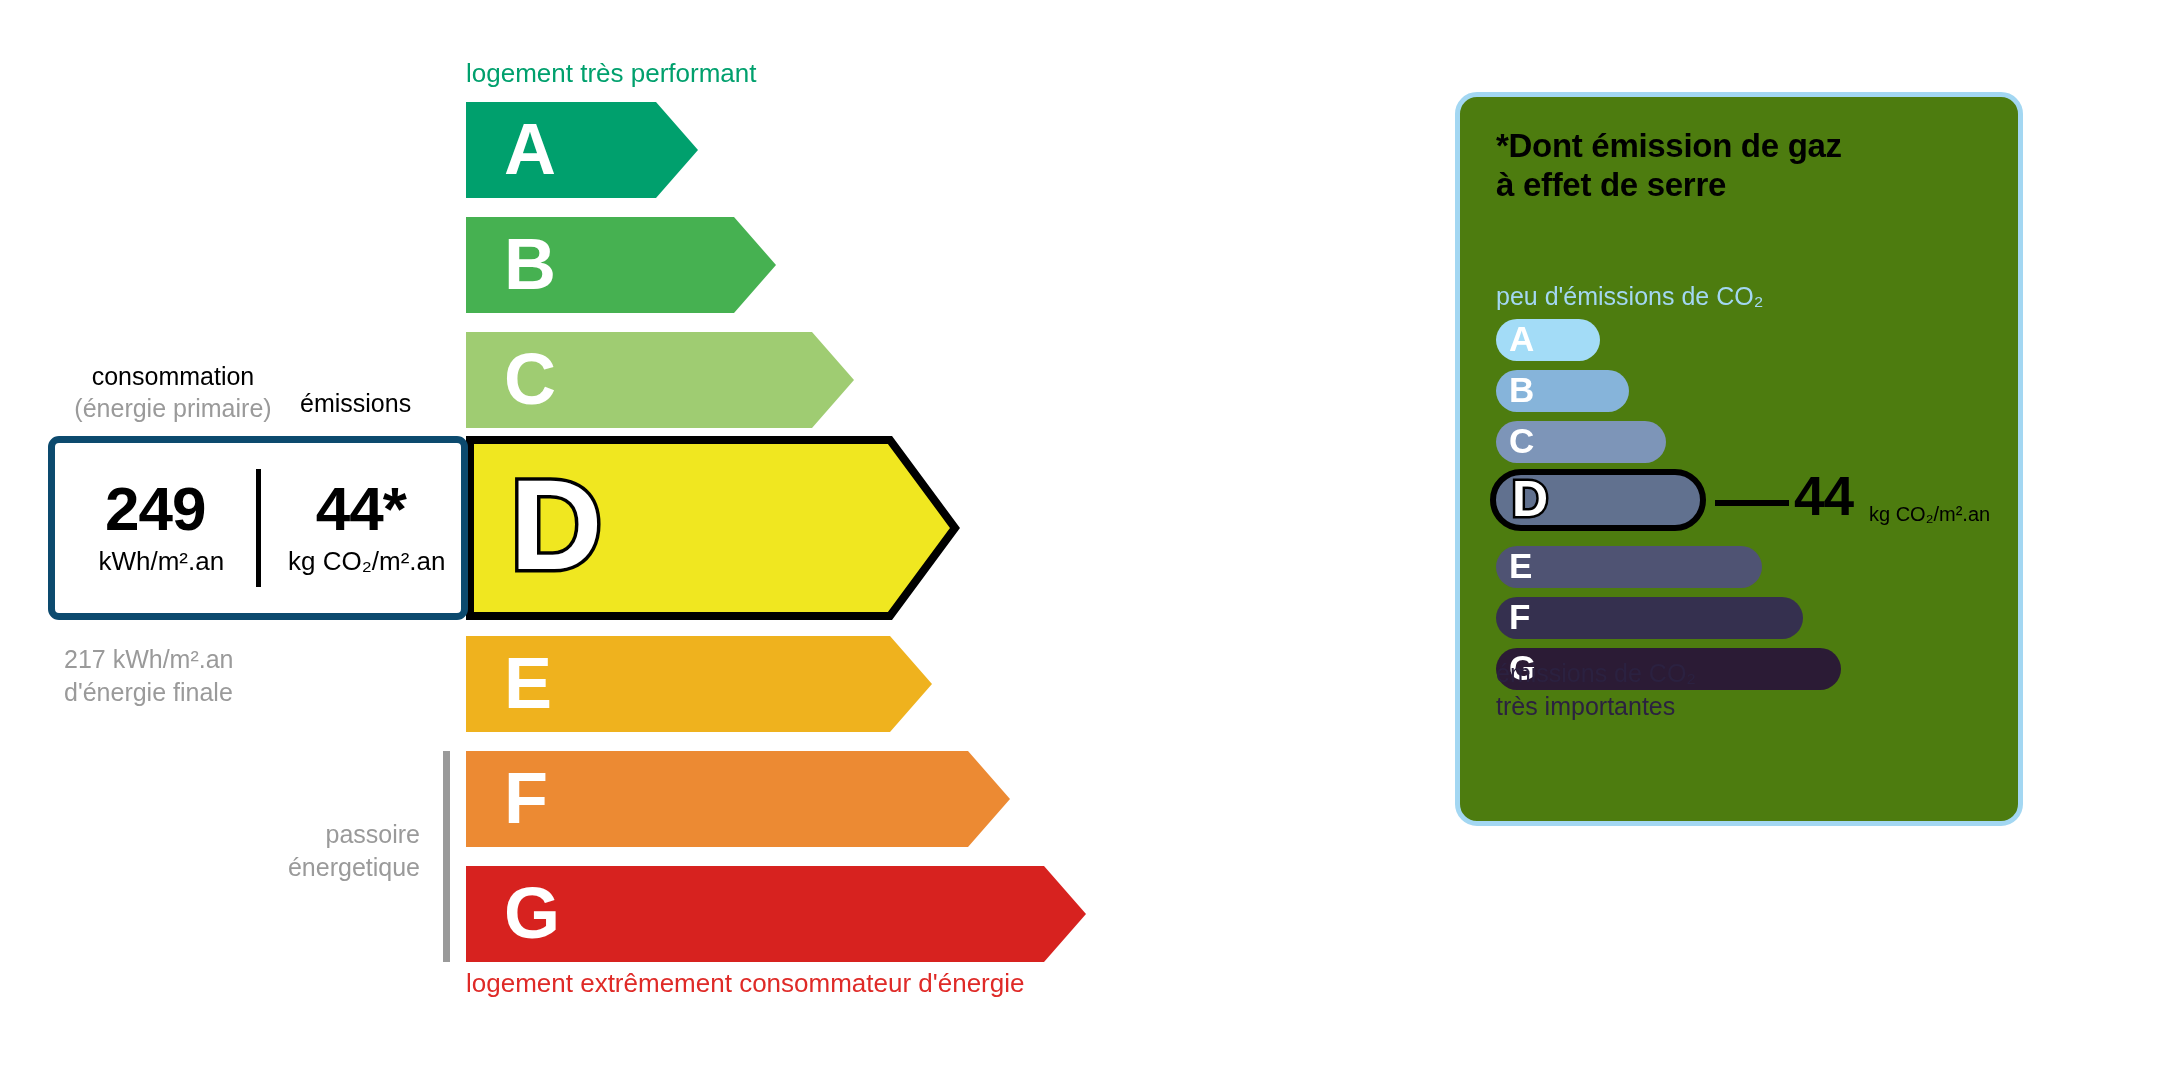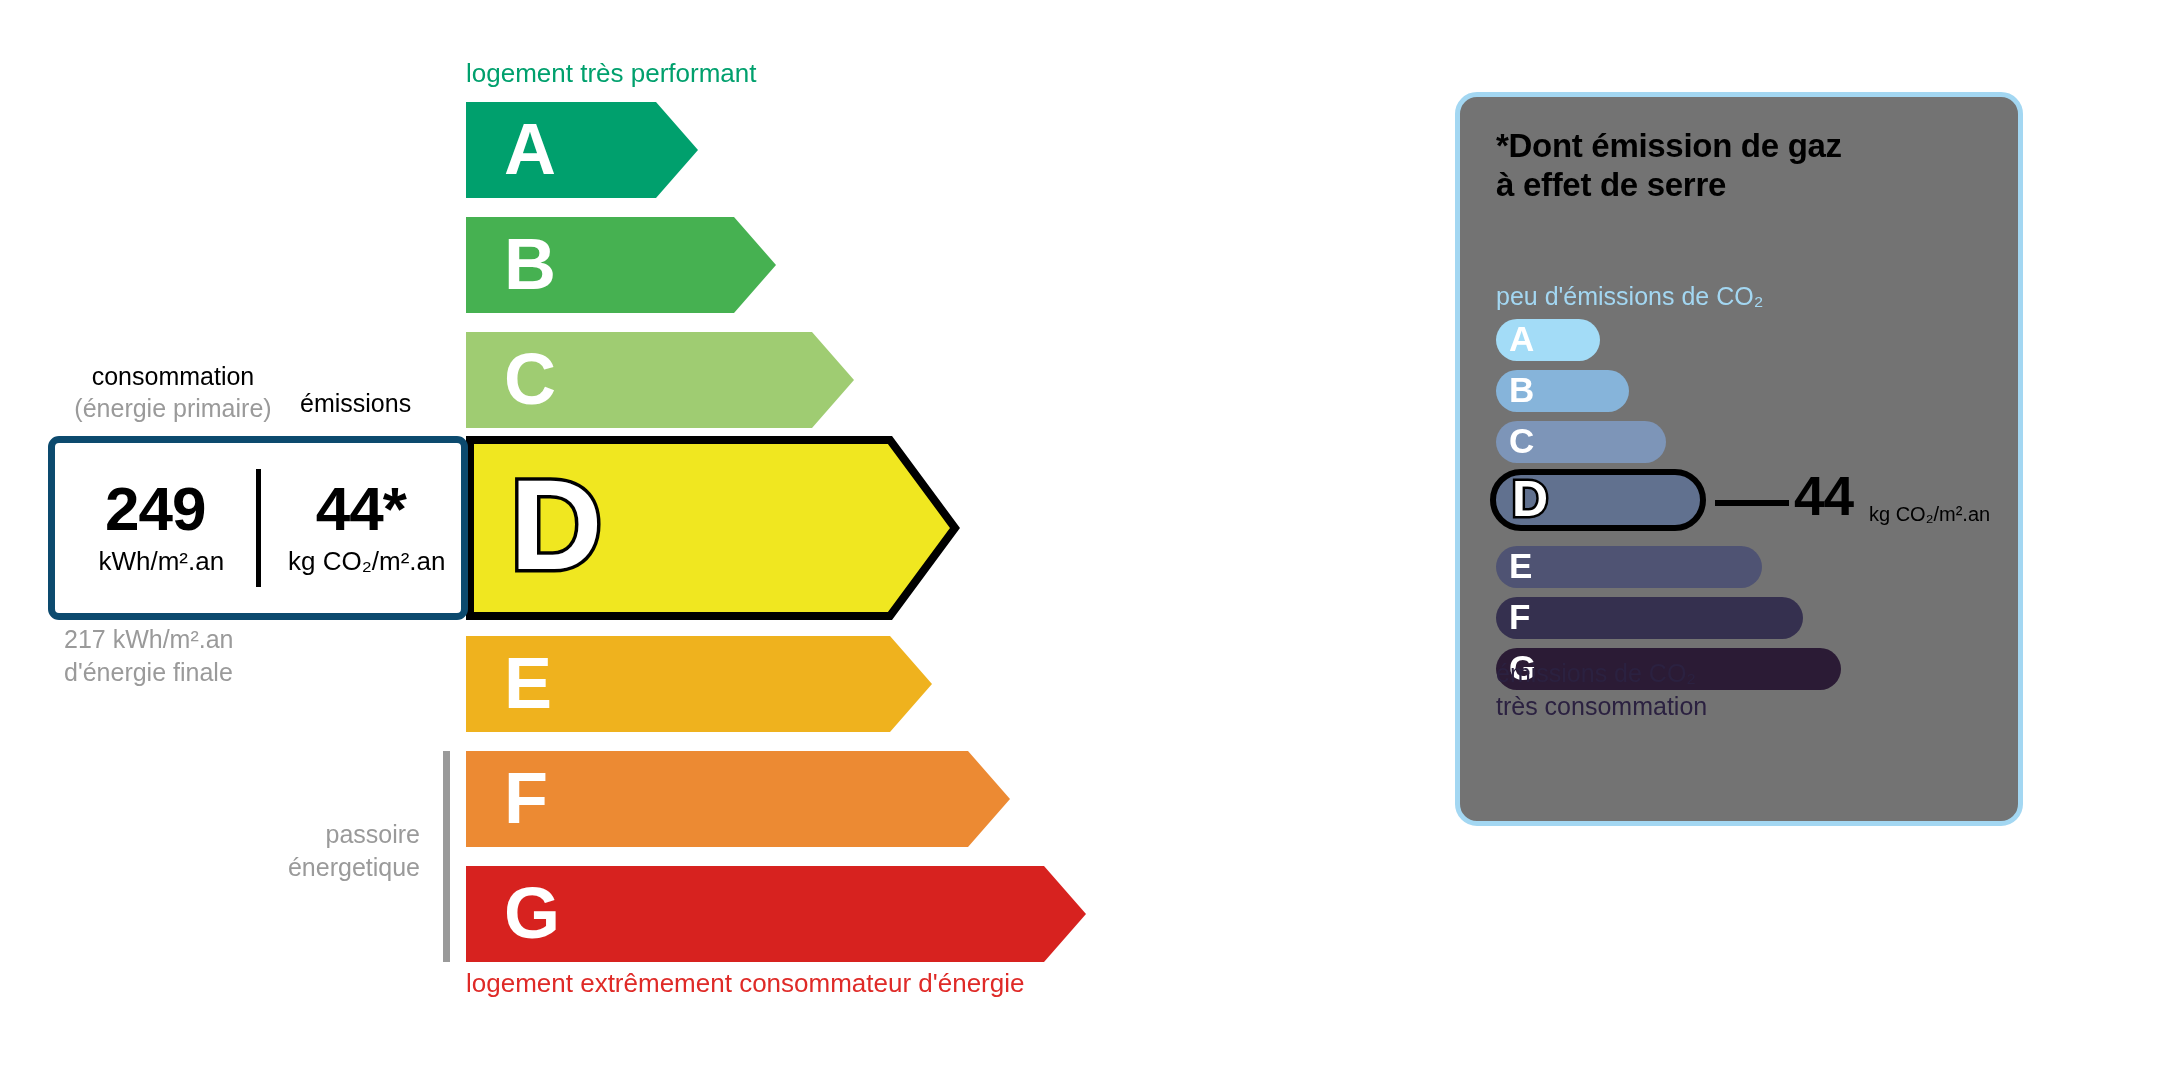--- a/index.html
+++ b/index.html
@@ -146,21 +146,21 @@
     position: absolute;
     left: 300px;
     top: 389px;
     font-size: 25px;
     color: #000000;
     white-space: nowrap;
   }
   #label-final-energy {
     position: absolute;
     left: 64px;
-    top: 623px;
+    top: 643px;
     font-size: 25px;
     color: #9A9A9A;
     line-height: 1.3;
     white-space: nowrap;
   }
 
   
   #passoire-rule {
     position: absolute;
     left: 443px;
@@ -192,21 +192,21 @@
   
   #ges-panel {
     position: absolute;
     left: 1455px;
     top: 92px;
     width: 568px;
     height: 734px;
     border: 5px solid #A3D7F2;
     border-radius: 22px;
     box-sizing: border-box;
-    background: #737373;
+    background: #4d7c0f;
   }
   #ges-title {
     position: absolute;
     left: 36px;
     top: 30px;
     font-size: 33px;
     font-weight: bold;
     color: #000000;
     line-height: 1.18;
     font-stretch: condensed;
@@ -415,16 +415,16 @@
   <div class="ges-bar" id="ges-bar-g" style="background:#2B1B35">
     <span class="ges-letter">G</span>
   </div>
 
   <div id="ges-callout-line"></div>
   <div id="ges-callout-value">44</div>
   <div id="ges-callout-unit">kg CO₂/m².an</div>
 
   <div id="ges-caption-bottom">
     <div>émissions de CO₂</div>
-    <div>très consommation</div>
+    <div>très importantes</div>
   </div>
 
 </div>
 
 </body></html>

